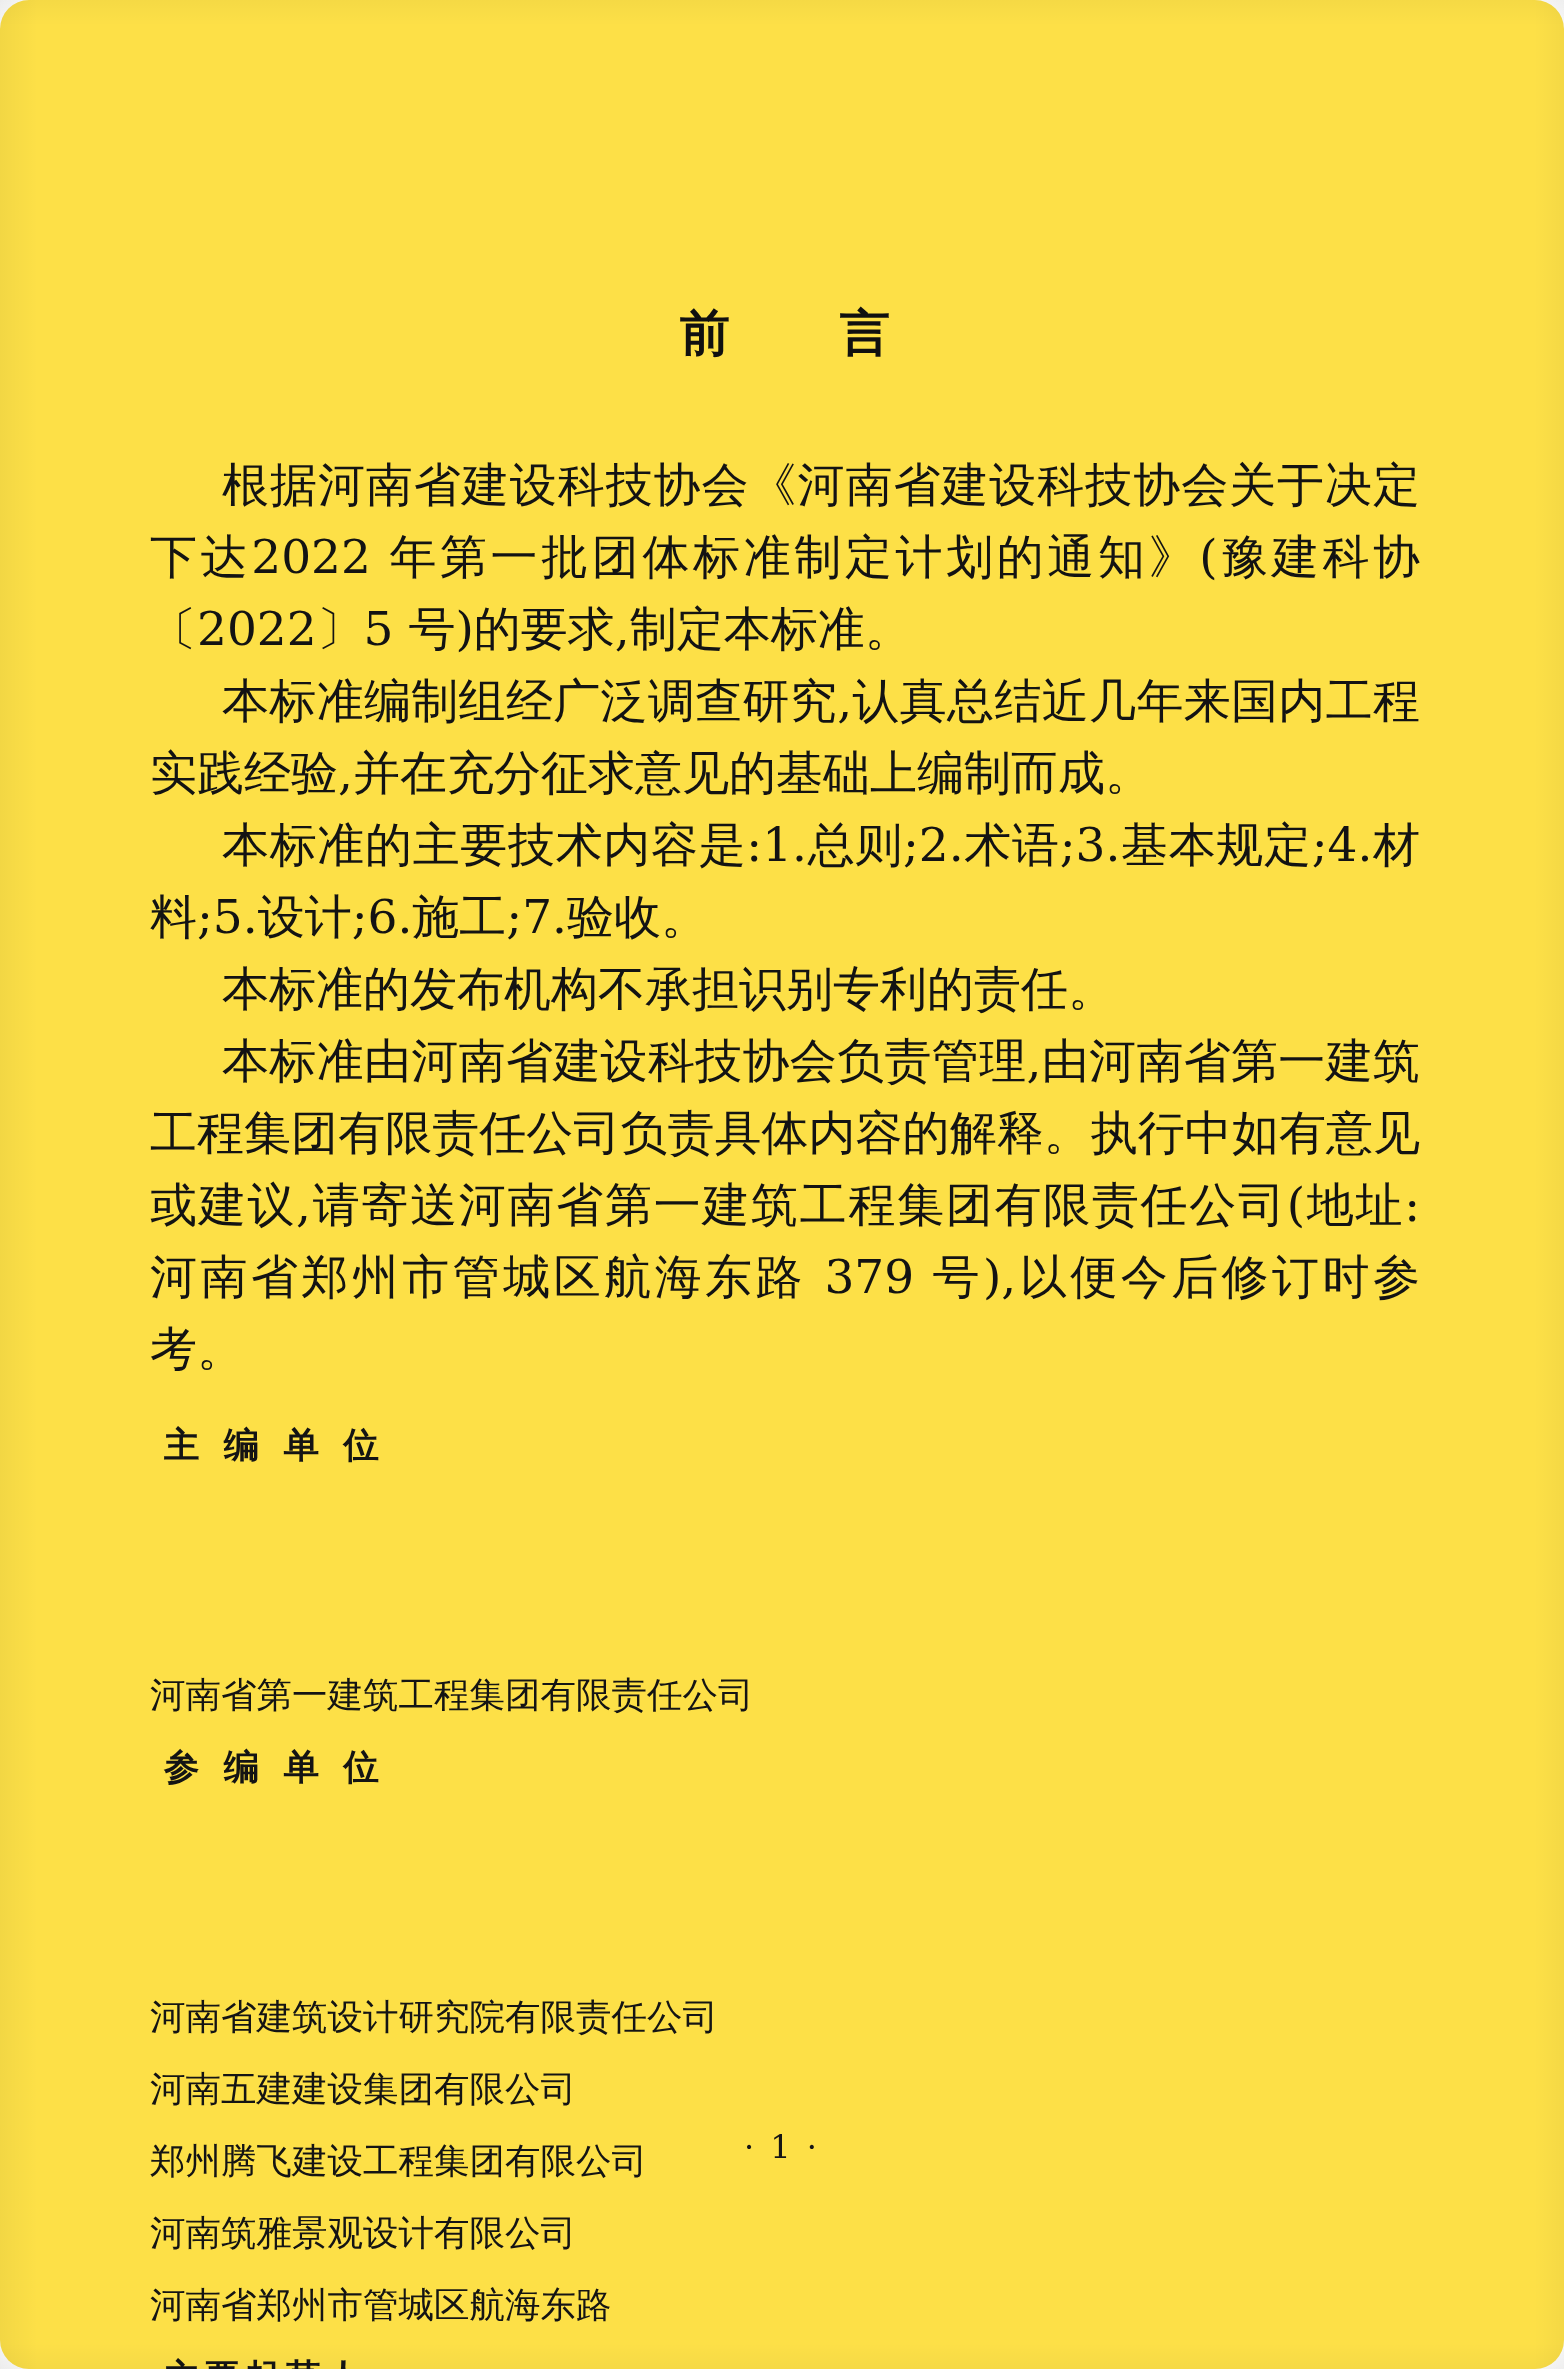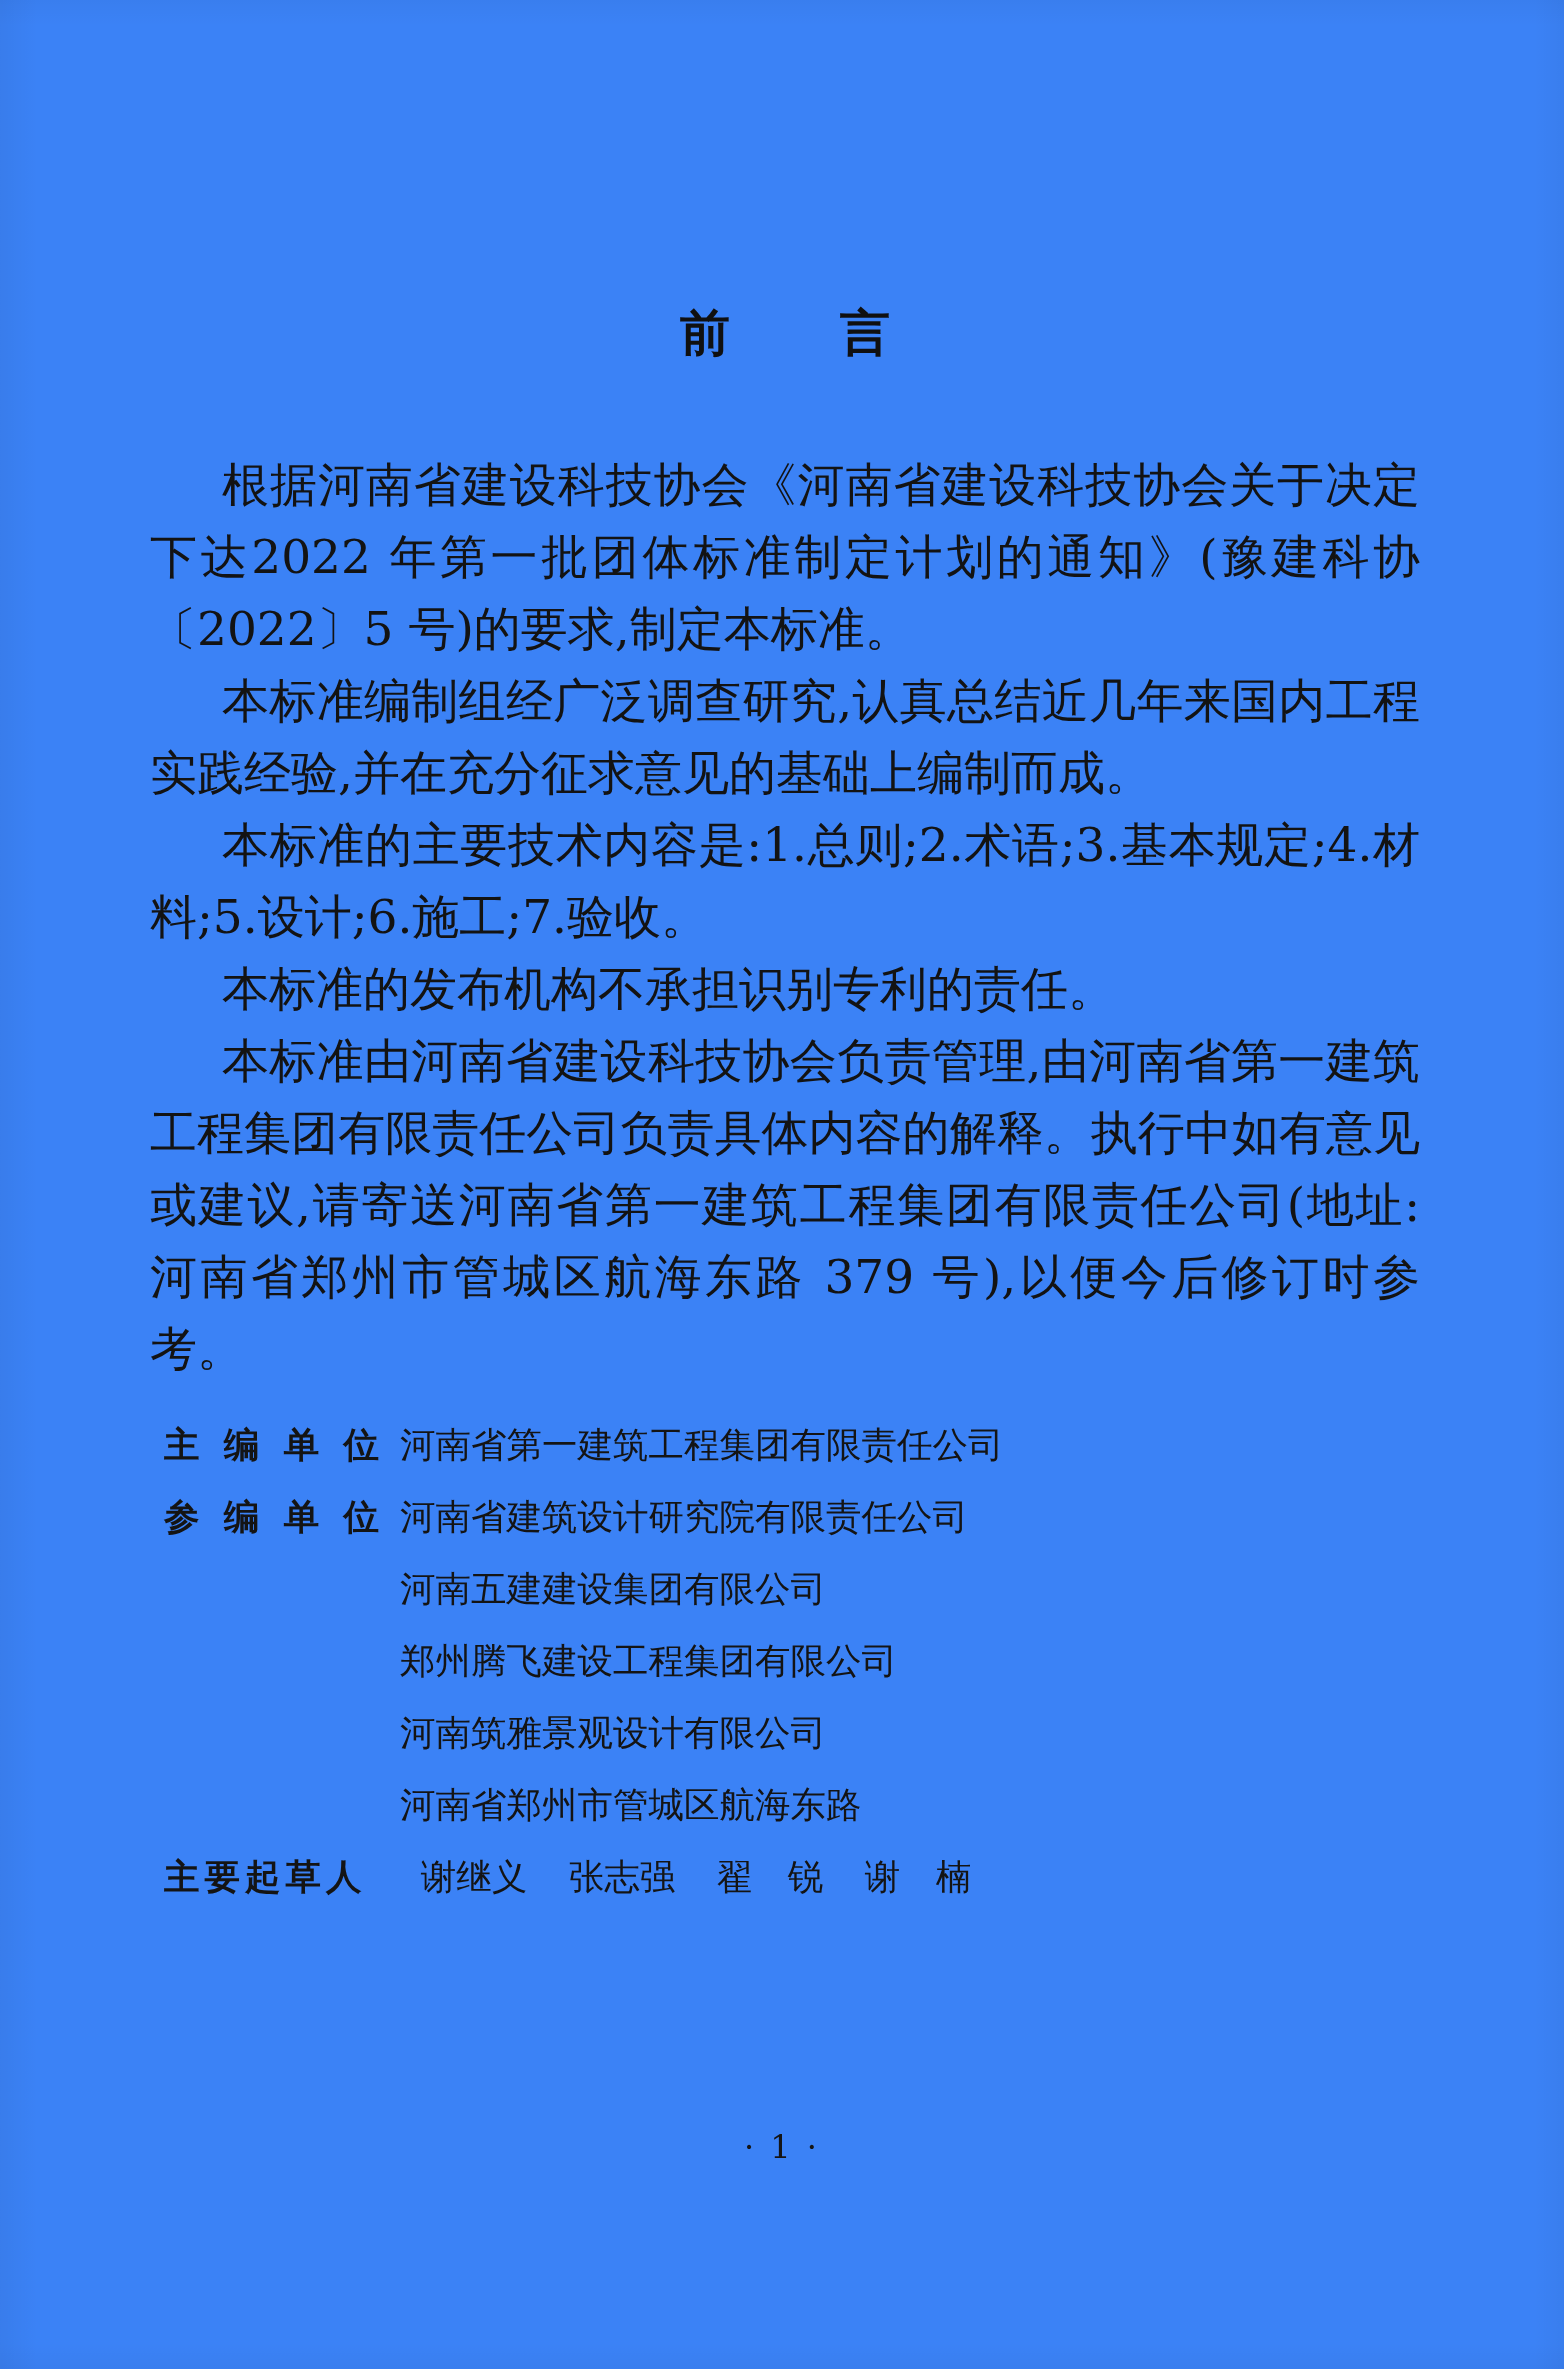--- a/index.html
+++ b/index.html
@@ -11,21 +11,22 @@
     width: 1564px;
     height: 2369px;
     position: relative;
     font-family: "DejaVu Serif", "Liberation Serif", serif;
     color: #141414;
     overflow: hidden;
   }
   .page {
     position: absolute;
     inset: 0;
-    background: #3b82f6;
+    background: #fde047;
+    border-radius: 29px;
   }
   
   .page::before {
     content: "";
     position: absolute;
     inset: 0;
     background:
       linear-gradient(90deg, rgba(0,0,0,0.045) 0px, rgba(0,0,0,0.0) 38px),
       linear-gradient(270deg, rgba(0,0,0,0.035) 0px, rgba(0,0,0,0.0) 30px),
       linear-gradient(180deg, rgba(0,0,0,0.03) 0px, rgba(0,0,0,0.0) 26px),
@@ -62,20 +63,21 @@
   }
   
   .roles {
     margin-top: 24px;
     font-size: 35.5px;
     line-height: 72px;
   }
   .role-row {
     display: flex;
     align-items: flex-start;
+    flex-direction: column;
   }
   .role-label {
     width: 250px;
     flex: 0 0 250px;
     font-weight: 700;
     letter-spacing: 6px;
     text-align: justify;
     padding-left: 14px;
     box-sizing: border-box;
     white-space: nowrap;

